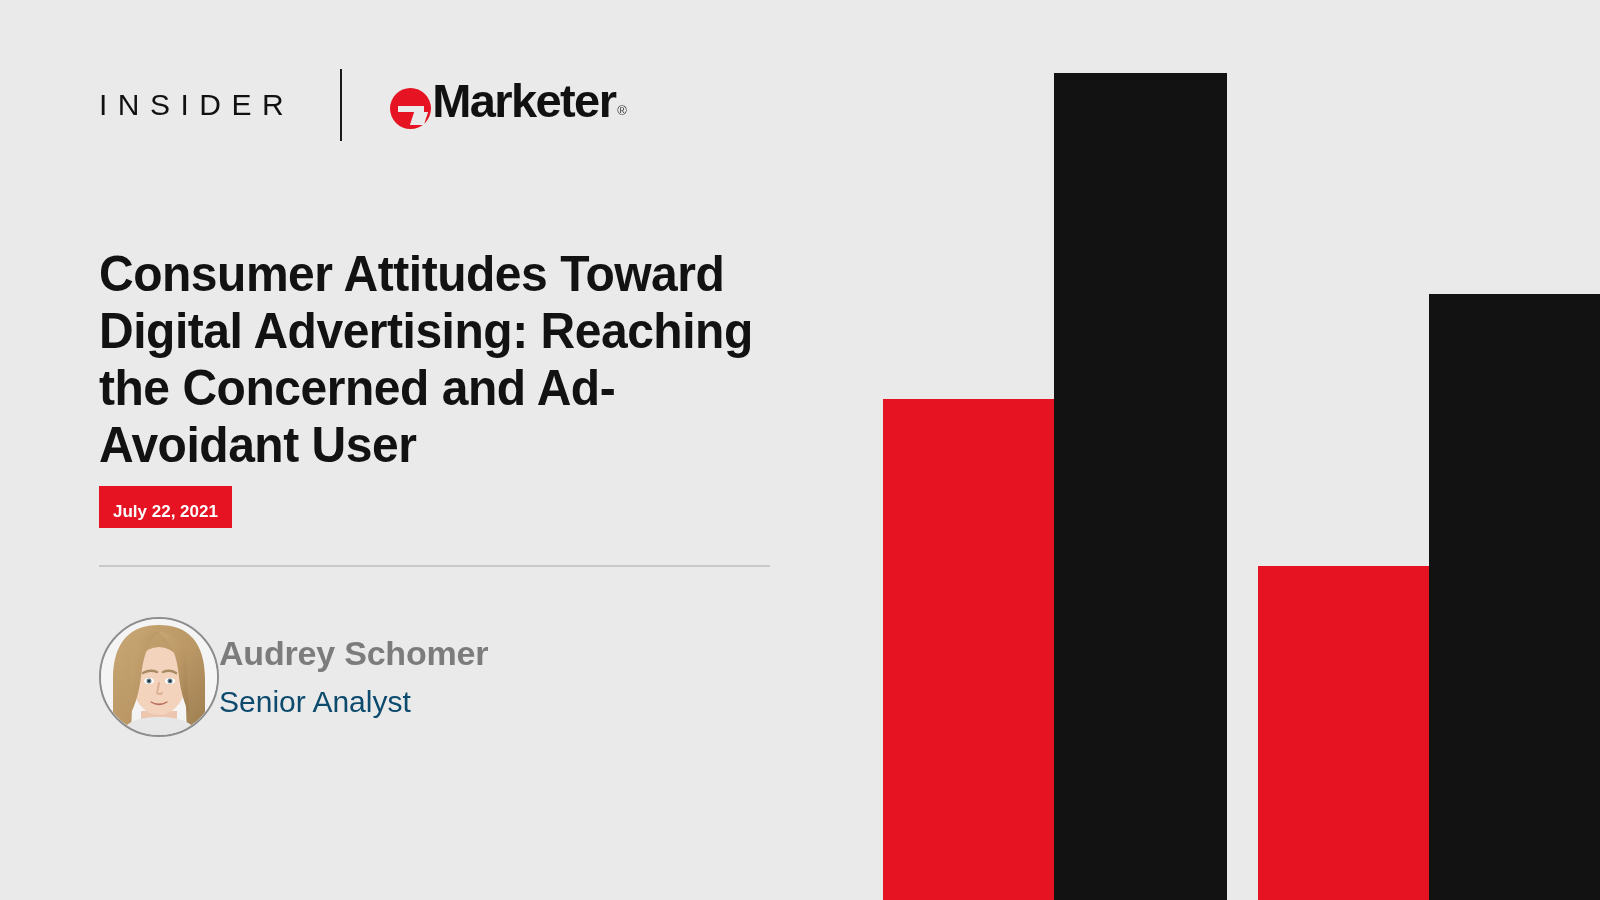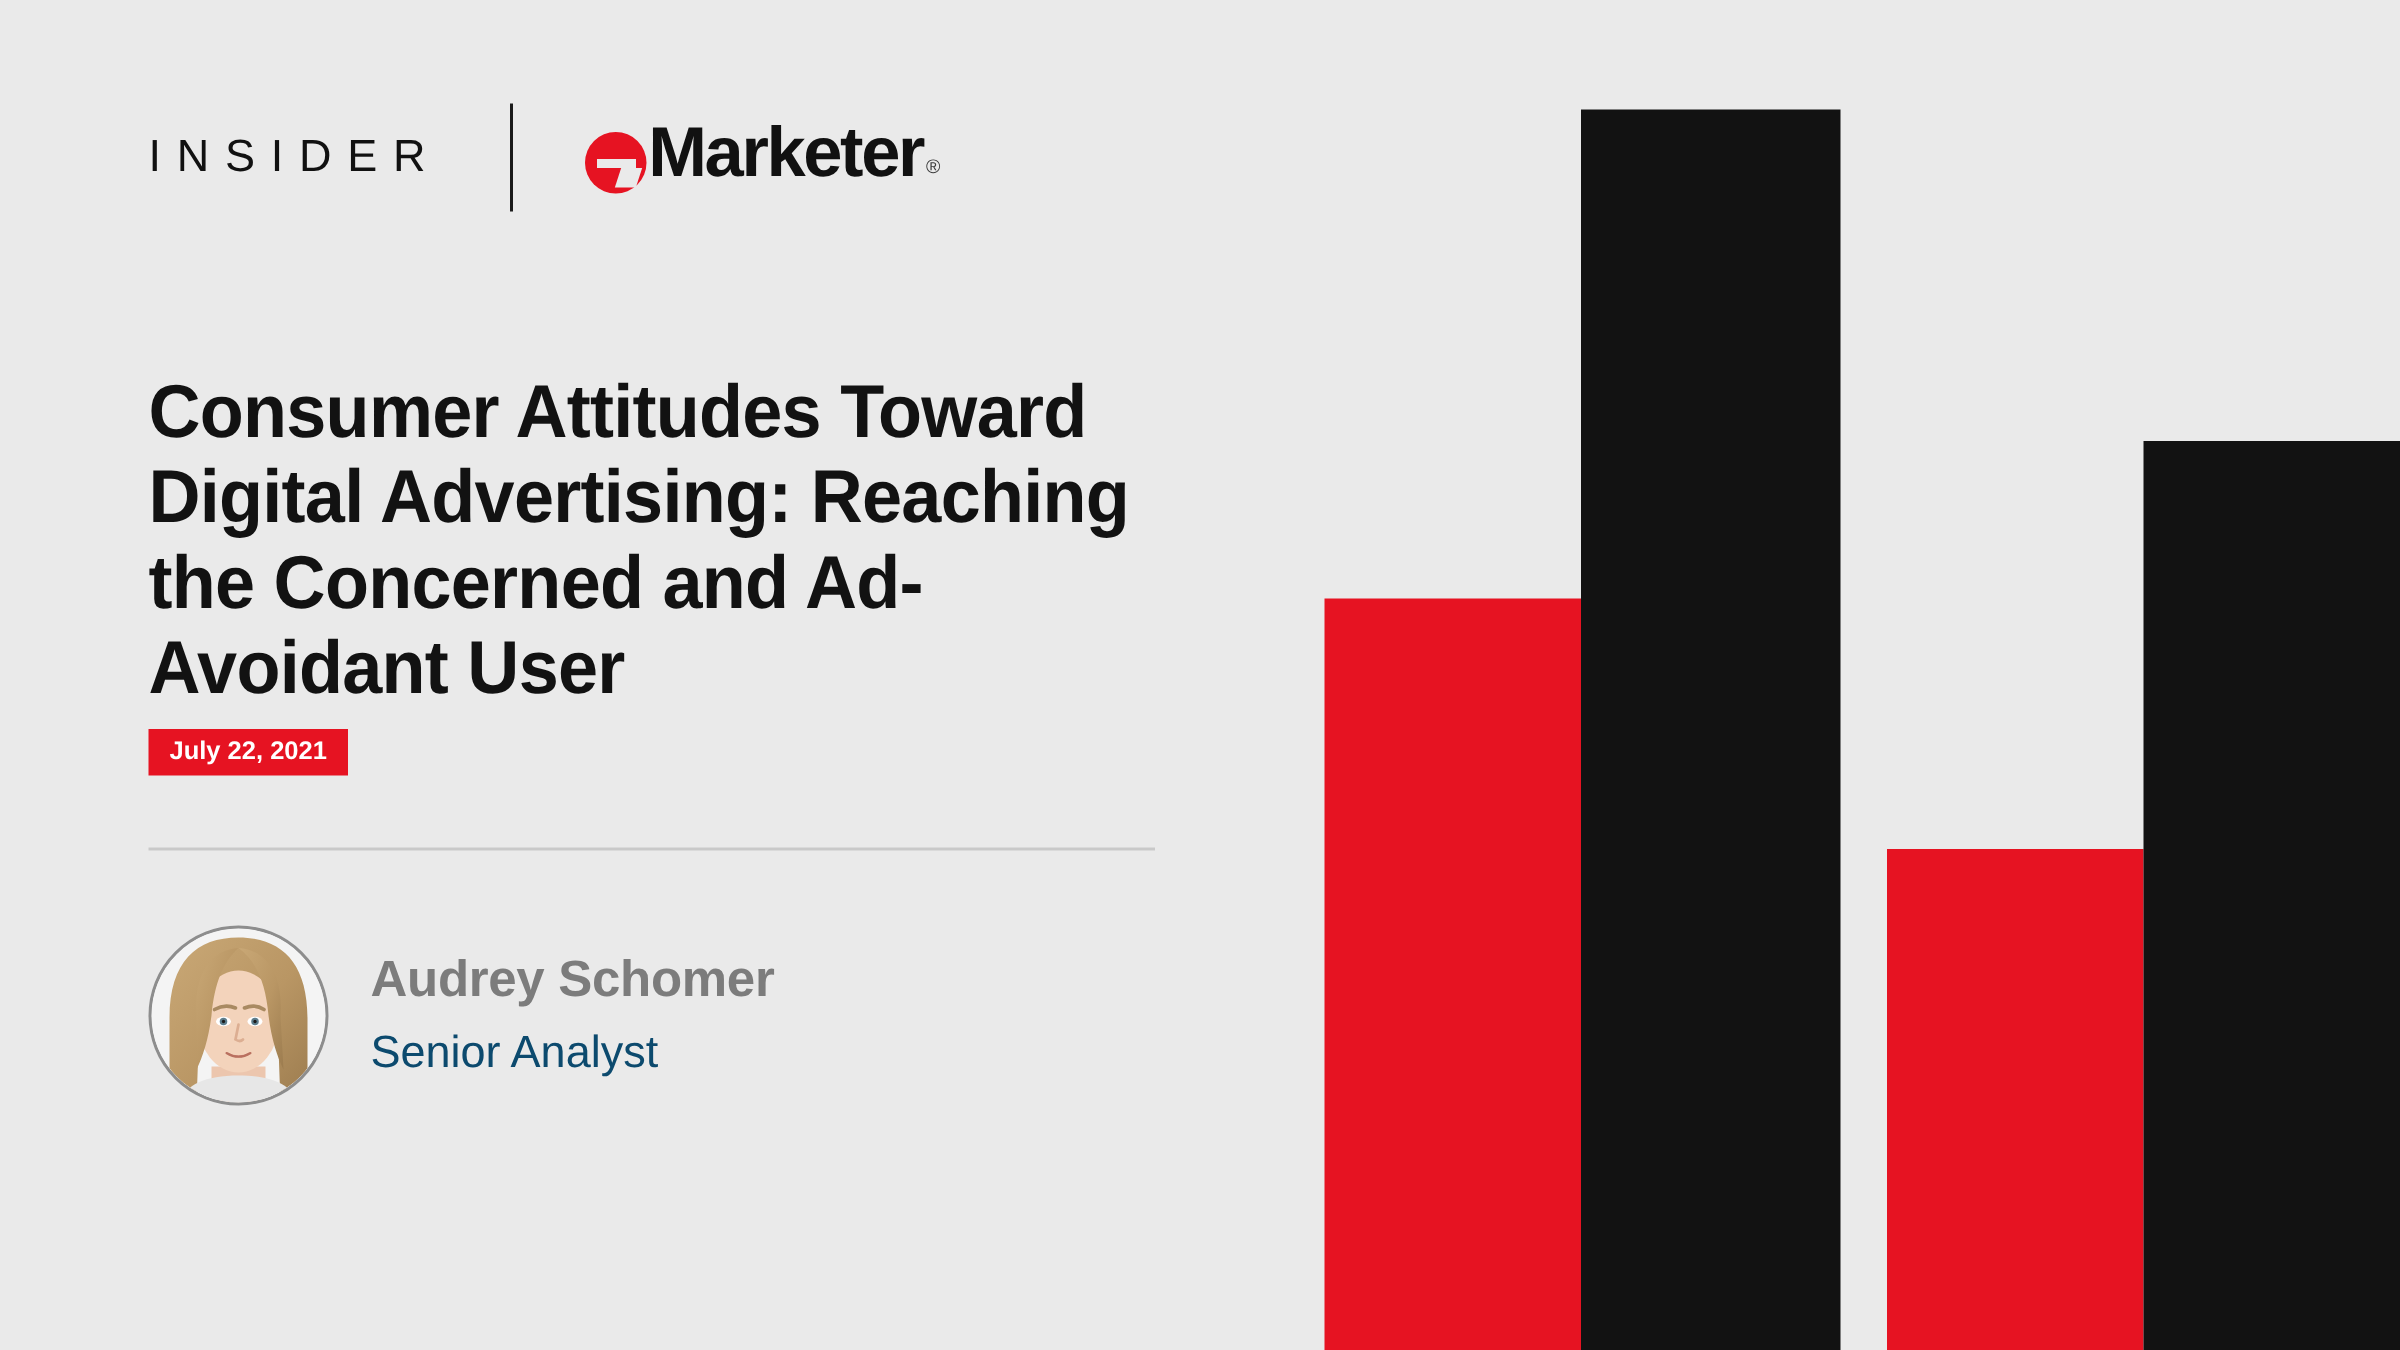--- a/index.html
+++ b/index.html
@@ -148,21 +148,21 @@
 
   
   #date-badge {
     position: absolute;
     left: 0;
     top: 486px;
     background: #e61322;
     color: #ffffff;
     font-size: 17px;
     font-weight: 700;
-    padding: 7px 14px 8px 14px;
+    padding: 18px 14px 8px 14px;
     line-height: 16px;
     display: inline-block;
     white-space: nowrap;
   }
 
   
   #rule {
     position: absolute;
     left: 0;
     top: 565px;
@@ -185,21 +185,20 @@
     height: 116px;
     border-radius: 50%;
     border: 2px solid #8d8d8d;
     overflow: hidden;
     position: relative;
     background: #f2f2f2;
     flex: none;
   }
   #avatar svg { display: block; }
   #author-text {
-    margin-left: 28px;
     display: flex;
     flex-direction: column;
     justify-content: center;
   }
   #author-name {
     font-size: 34px;
     font-weight: 700;
     color: #7c7c7c;
     line-height: 40px;
     letter-spacing: -0.2px;

